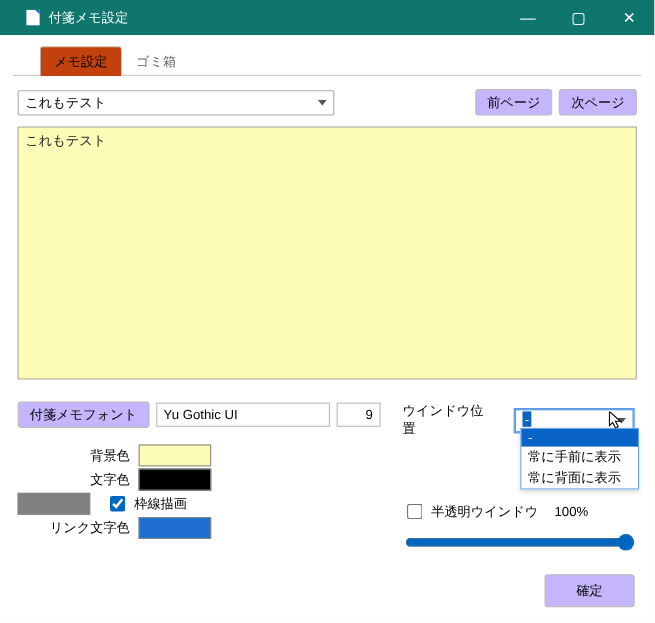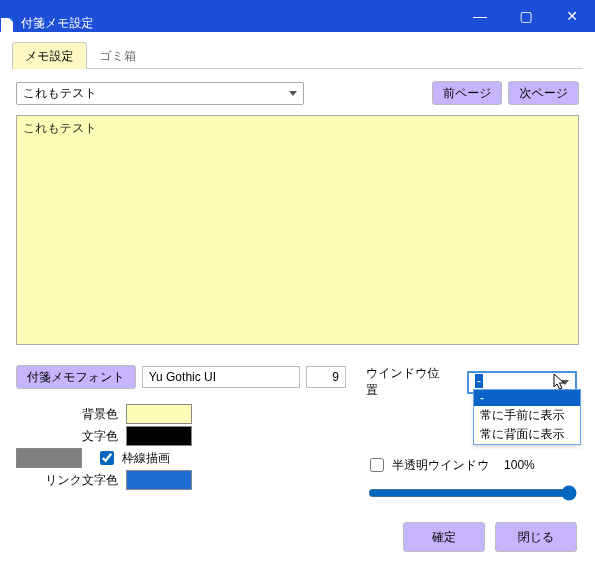--- a/index.html
+++ b/index.html
@@ -1,32 +1,32 @@
 <!DOCTYPE html>
 <html><head>
 <meta charset="utf-8">
 <style>
   * { box-sizing: border-box; }
   html, body { margin:0; padding:0; font-family:"Yu Gothic UI","Meiryo",sans-serif; font-size:12px; background:#fff; }
   #app { width:595px; height:566px; position:relative; background:#f5f5f5; }
 
   
-  .titlebar { height:32px; background:#1d4ed8; color:#fff; display:flex; align-items:flex-end; padding:0 0 0 1px; }
+  .titlebar { height:32px; background:#0f766e; color:#fff; display:flex; align-items:center; padding:0 0 0 24px; }
   .titlebar .icon { width:12px; height:14px; background:#fff; margin-right:8px; position:relative; }
   .titlebar .icon::after { content:""; position:absolute; right:0; top:0; border-top:4px solid #1f6fd0; border-left:4px solid transparent; }
   .titlebar .title { flex:1; font-size:12px; }
   .titlebar .btns { display:flex; height:100%; }
   .titlebar .btns div { width:46px; display:flex; align-items:center; justify-content:center; font-size:14px; }
 
   .client { padding:10px 12px 12px 12px; background:#fff; height:calc(100% - 32px); position:relative; }
 
   
   .tabs { display:flex; border-bottom:1px solid #c8c8c8; }
   .tab { padding:5px 12px 4px; border:1px solid transparent; border-bottom:none; margin-bottom:-1px; color:#555; cursor:default; }
-  .tab.active { border-color:#c8c8c8; background:#fef9c3; color:#000; border-top-left-radius:3px; border-top-right-radius:3px; }
+  .tab.active { border-color:#c8c8c8; background:#c2410c; color:#000; border-top-left-radius:3px; border-top-right-radius:3px;margin-left:24px; }
   .tab:not(.active) { color:#666; }
 
   .tabbody { padding:12px 4px 0 4px; }
 
   
   .row { display:flex; align-items:center; }
   .memo-select { flex:0 0 288px; }
   .page-btns { margin-left:auto; display:flex; gap:6px; }
 
   select.combo, .combo {
@@ -170,21 +170,20 @@
           </div>
           <div class="slider-wrap">
             <input type="range" min="0" max="100" value="100" style="">
           </div>
         </div>
       </div>
     </div>
 
     <div class="dlg-btns">
       <button class="std">確定</button>
-      <button class="std">閉じる</button>
     </div>
   </div>
 
   <div class="dropdown-popup">
     <div class="opt sel">-</div>
     <div class="opt">常に手前に表示</div>
     <div class="opt">常に背面に表示</div>
   </div>
 
   <div class="cursor">

